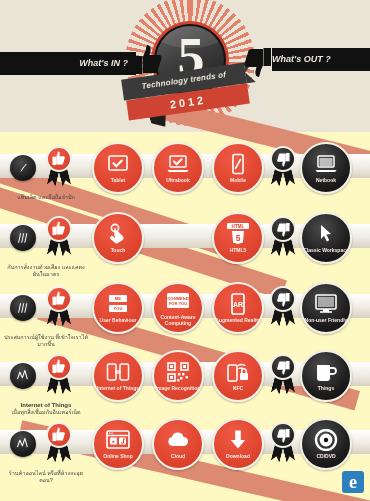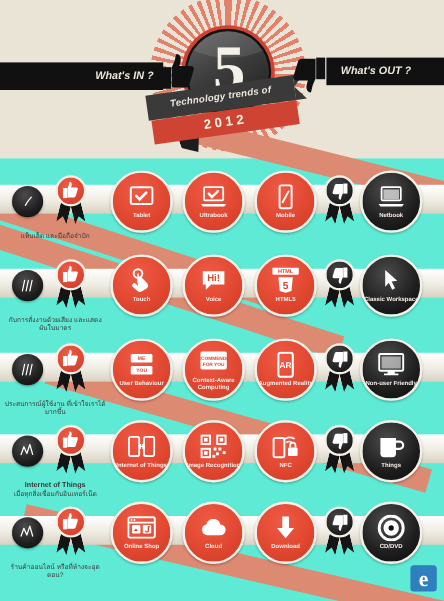--- a/index.html
+++ b/index.html
@@ -5,21 +5,21 @@
   * { box-sizing: border-box; margin: 0; padding: 0; }
   body {
     width: 370px; height: 501px;
     font-family: "Liberation Sans", sans-serif;
     background: #b0a78d;
     overflow: hidden;
     position: relative;
   }
   #poster {
     position: absolute; inset: 0;
-    background: #5eead4;
+    background: #fef9c3;
     overflow: hidden;
   }
   
   .header {
     position: absolute; left: 0; top: 0; width: 370px; height: 132px;
     background: #eae4d6;
     overflow: hidden;
   }
   .sunburst {
     position: absolute; left: 125px; top: -4px; width: 130px; height: 130px;
@@ -86,21 +86,21 @@
     clip-path: polygon(0 0, 100% 0, 60% 100%, 0 60%);
   }
   .bar { position: absolute; height: 23px; background: #111; }
   .bar-in  { left: -4px; top: 52px; width: 140px; }
   .bar-out { left: 272px; top: 48px; width: 104px; }
   .bar-txt {
     position:absolute; top:6px; color:#ece7da; font-size:9px;
     font-style: italic; font-weight: bold;
   }
   .bar-in .bar-txt  { right: 8px; }
-  .bar-out .bar-txt { left: 12px; font-style: italic; }
+  .bar-out .bar-txt { left: 0; font-style: italic; }
   .thumb {
     position: absolute; width: 30px; height: 34px; z-index: 7;
   }
   .thumb-up   { left: 134px; top: 44px; }
   .thumb-down { left: 242px; top: 44px; transform: scaleY(-1) scaleX(-1); }
   
   .diag {
     position: absolute; background: #dd8a72; height: 20px; width: 430px;
     transform-origin: left center; z-index: 1;
   }
@@ -288,27 +288,20 @@
             </svg>
           </div>
         </div>
         <div class="node big red" style="left:92px">
           <svg class="node-ico" viewBox="0 0 24 22">
             <circle cx="9" cy="5" r="3.6" fill="none" stroke="#fff" stroke-width="1.6"></circle>
             <path d="M9 5v8M9 10c0-1.6 1.4-2.4 2.4-1.4l5 5.2c.8.9.5 2.2-.4 2.8l-4 2.6c-1 .7-2.4.5-3.2-.4L5 15.5c-.9-1.1.6-2.6 1.7-1.6L9 16" fill="#fff" stroke="#fff" stroke-width="1.3" stroke-linejoin="round"></path>
           </svg>
           <div class="node-label">Touch</div>
         </div>
-        <div class="node big red" style="left:152px">
-          <svg class="node-ico" viewBox="0 0 24 22">
-            <path d="M3 3h18v11H10l-4.5 4.5V14H3z" fill="#fff"></path>
-            <text x="12" y="11.5" font-size="8" font-weight="bold" fill="#e0462f" text-anchor="middle" font-family="sans-serif">Hi!</text>
-          </svg>
-          <div class="node-label">Voice</div>
-        </div>
         <div class="node big red" style="left:212px">
           <svg class="node-ico" viewBox="0 0 24 22">
             <rect x="1" y="0" width="22" height="6" rx="1" fill="#fff"></rect>
             <text x="12" y="4.8" font-size="4.6" font-weight="bold" fill="#e0462f" text-anchor="middle" font-family="sans-serif">HTML</text>
             <path d="M6 8h12l-1.1 11.5L12 21l-4.9-1.5z" fill="#fff"></path>
             <text x="12" y="17.5" font-size="8.5" font-weight="bold" fill="#e0462f" text-anchor="middle" font-family="sans-serif">5</text>
           </svg>
           <div class="node-label">HTML5</div>
         </div>
         <div class="rosette" style="left:266px">

